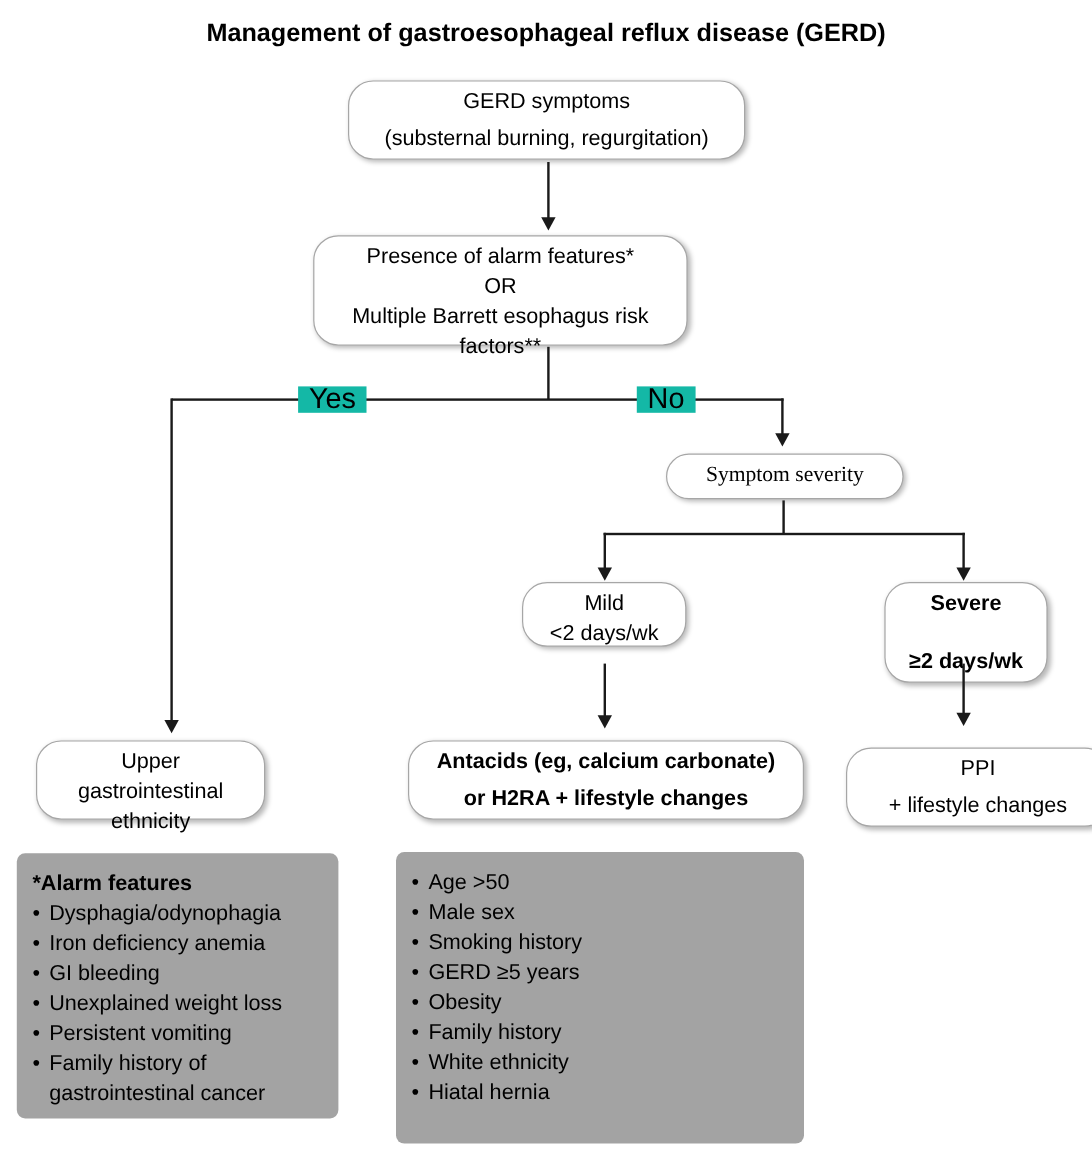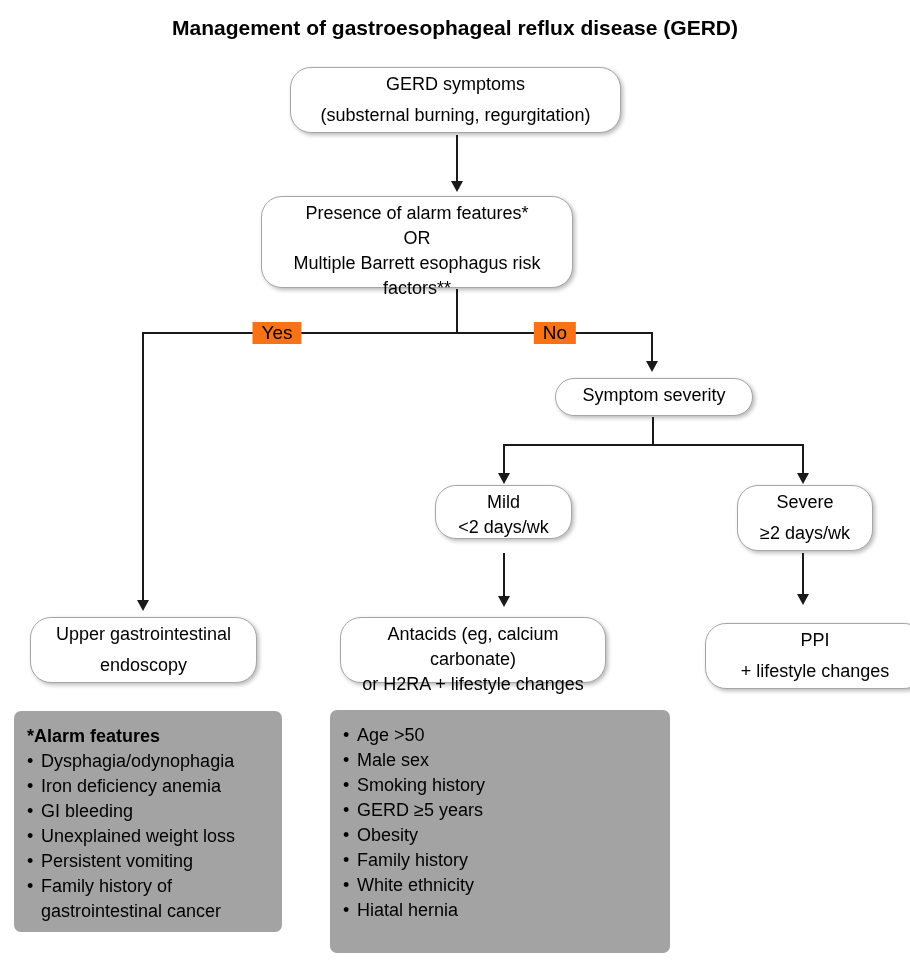--- a/index.html
+++ b/index.html
@@ -18,22 +18,22 @@
     font-size:18px;line-height:25px;text-align:center;box-sizing:border-box;padding:4px 8px;
   }
   .vline{position:absolute;width:2px;background:#1a1a1a;}
   .hline{position:absolute;height:2px;background:#1a1a1a;}
   .arrow-down{
     position:absolute;width:0;height:0;
     border-left:6px solid transparent;border-right:6px solid transparent;
     border-top:11px solid #1a1a1a;
   }
   .branch-label{
-    position:absolute;transform:translate(-50%,-50%);background:#f97316;
-    padding:0 9px;font-size:19px;line-height:22px;
+    position:absolute;transform:translate(-50%,-50%);background:#14b8a6;
+    padding:0 9px;font-size:24px;line-height:22px;
   }
   .note{
     position:absolute;background:#a3a3a3;border-radius:7px;box-sizing:border-box;
     padding:13px 13px 10px 13px;font-size:18px;line-height:25px;
   }
   .note-title{font-weight:bold;}
   .note ul{list-style:none;margin:0;padding:0;}
   .note li{display:flex;align-items:flex-start;}
   .note .blt{flex:0 0 14px;}
 </style>
@@ -62,53 +62,53 @@
   <div class="hline" style="left:143px;top:332px;width:510px;"></div>
   <div class="branch-label" style="left:277px;top:333px;">Yes</div>
   <div class="branch-label" style="left:555px;top:333px;">No</div>
 
   <div class="vline" style="left:142px;top:332px;height:269px;"></div>
   <div class="arrow-down" style="left:137px;top:600px;"></div>
 
   <div class="vline" style="left:651px;top:332px;height:30px;"></div>
   <div class="arrow-down" style="left:646px;top:361px;"></div>
 
-  <div class="node" style="left:555px;top:378px;width:198px;height:38px;">
+  <div class="node" style="left:555px;top:378px;width:198px;height:38px;font-family:Liberation Serif, serif;">
     <div>Symptom severity</div>
   </div>
 
   <div class="vline" style="left:652px;top:417px;height:28px;"></div>
   <div class="hline" style="left:503px;top:444px;width:301px;"></div>
   <div class="vline" style="left:503px;top:444px;height:30px;"></div>
   <div class="arrow-down" style="left:498px;top:473px;"></div>
   <div class="vline" style="left:802px;top:444px;height:30px;"></div>
   <div class="arrow-down" style="left:797px;top:473px;"></div>
 
   <div class="node" style="left:435px;top:485px;width:137px;height:54px;">
     <div>Mild</div>
     <div>&lt;2 days/wk</div>
   </div>
 
-  <div class="node" style="left:737px;top:485px;width:136px;height:66px;">
+  <div class="node" style="left:737px;top:485px;width:136px;height:84px;font-weight:bold;">
     <div>Severe</div>
     <div>≥2 days/wk</div>
   </div>
 
   <div class="vline" style="left:503px;top:553px;height:44px;"></div>
   <div class="arrow-down" style="left:498px;top:596px;"></div>
 
   <div class="vline" style="left:802px;top:553px;height:42px;"></div>
   <div class="arrow-down" style="left:797px;top:594px;"></div>
 
-  <div class="node" style="left:30px;top:617px;width:227px;height:66px;">
+  <div class="node" style="left:30px;top:617px;width:191px;height:66px;">
     <div>Upper gastrointestinal</div>
-    <div>endoscopy</div>
+    <div>ethnicity</div>
   </div>
 
-  <div class="node" style="left:340px;top:617px;width:266px;height:66px;">
+  <div class="node" style="left:340px;top:617px;width:330px;height:66px;font-weight:bold;">
     <div>Antacids (eg, calcium carbonate)</div>
     <div>or H2RA + lifestyle changes</div>
   </div>
 
   <div class="node" style="left:705px;top:623px;width:220px;height:66px;">
     <div>PPI</div>
     <div>+ lifestyle changes</div>
   </div>
 
   <div class="note" style="left:14px;top:711px;width:268px;height:221px;">

